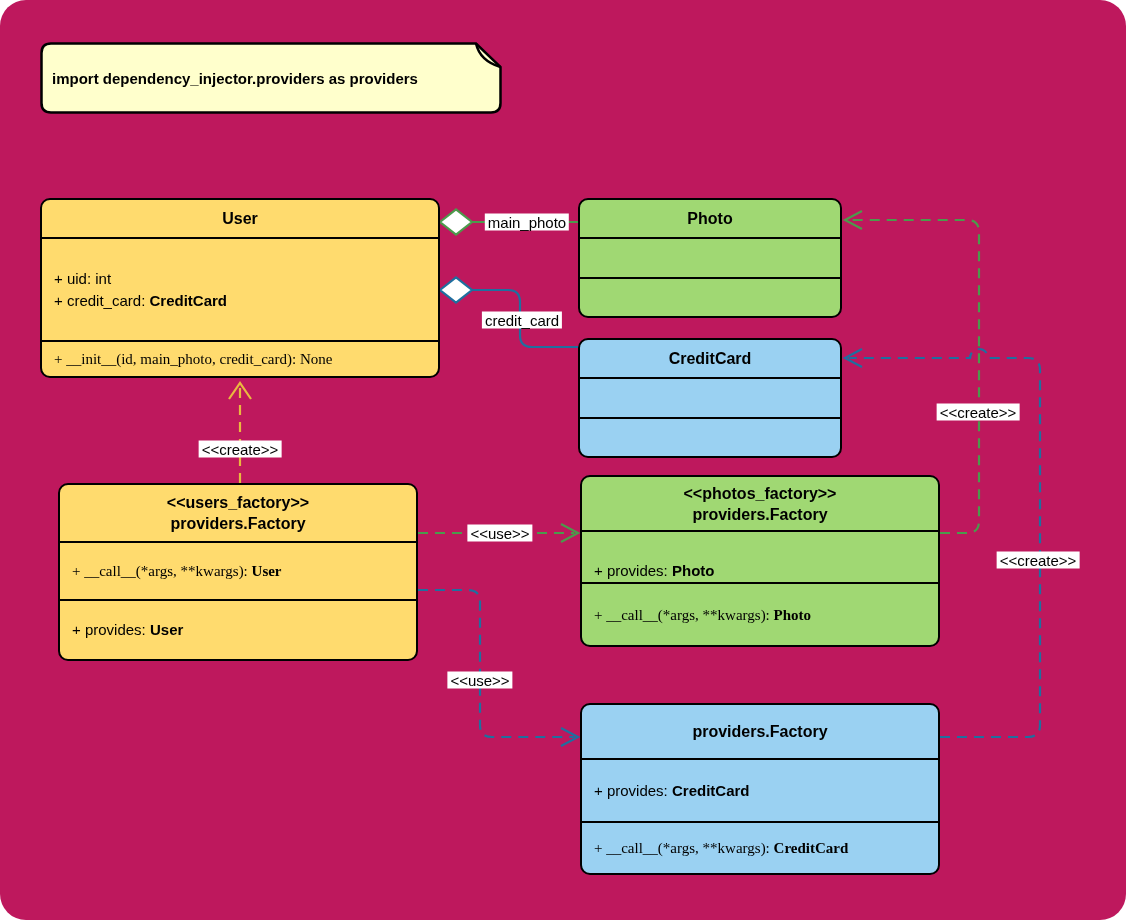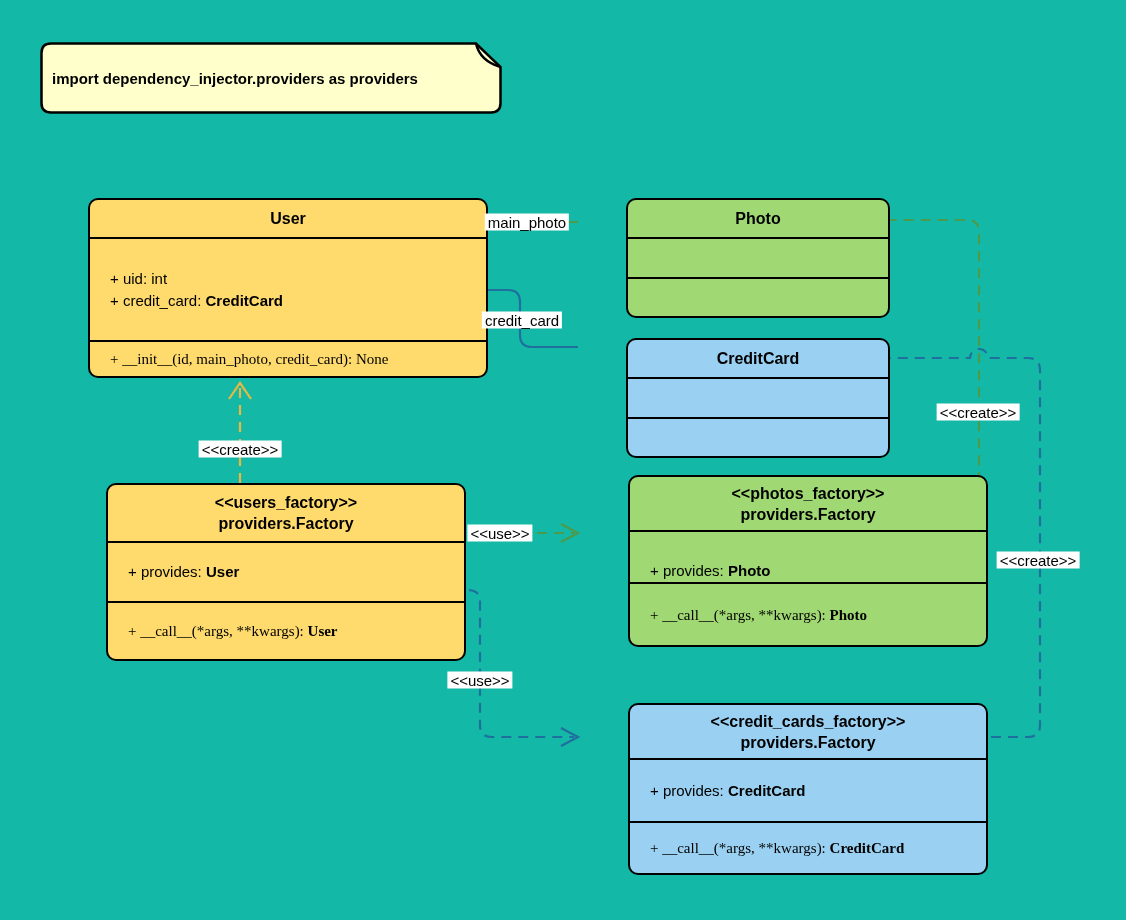--- a/index.html
+++ b/index.html
@@ -1,37 +1,38 @@
 <!DOCTYPE html>
 <html style="--class-yellow: #FFDB6E; --class-green: #A0D873; --class-blue: #9AD1F2; --note-yellow: #FFFFCC; --edge-gold: #E9B93F; --edge-green: #4C9A4C; --edge-blue: #1F6F9F;"><head>
 <meta charset="utf-8">
 <style>
   html, body { margin:0; padding:0; background:#ffffff; }
   .canvas {
-    position:relative; width:1126px; height:920px; background:#14b8a6;
+    position:relative; width:1126px; height:920px; background:#be185d;
     font-family:"Liberation Sans", sans-serif; color:#000;
     overflow:hidden;
+    border-radius:26px;
   }
   
   .uml-class {
     position:absolute; box-sizing:border-box;
     border:2px solid #000; border-radius:10px; overflow:hidden;
-    display:flex; flex-direction:column;margin-left:48px;
+    display:flex; flex-direction:column;
   }
   .bg-yellow { background:var(--class-yellow, #FFDB6E); }
   .bg-green  { background:var(--class-green,  #A0D873); }
   .bg-blue   { background:var(--class-blue,   #9AD1F2); }
   .uml-title {
     flex:0 0 auto; display:flex; flex-direction:column; justify-content:center;
     text-align:center; font-weight:bold; font-size:16px; line-height:21px;
   }
   .uml-sec {
     box-sizing:border-box; border-top:2px solid #000;
     display:flex; flex-direction:column; justify-content:center;
-    padding:0 20px; font-size:15px; line-height:22px;
+    padding:0 12px; font-size:15px; line-height:22px;
   }
   .uml-sec .row b { font-weight:bold; }
   .grow { flex:1 1 auto;font-family:Liberation Serif, serif; }
 
   #class-user { left:40px; top:198px; width:400px; height:180px; }
   #class-user .uml-title { height:37px; }
   #class-user .sec-attrs { height:103px; }
 
   #class-photo { left:578px; top:198px; width:264px; height:120px; }
   #class-photo .uml-title { height:37px; }
@@ -135,44 +136,43 @@
     <div class="uml-title">CreditCard</div>
     <div class="uml-sec sec-a"></div>
     <div class="uml-sec grow"></div>
   </div>
 
   <div id="class-users-factory" class="uml-class bg-yellow">
     <div class="uml-title">
       <div>&lt;&lt;users_factory&gt;&gt;</div>
       <div>providers.Factory</div>
     </div>
+    <div class="uml-sec grow">
+      <div class="row"><span>+ __call__(*args, **kwargs): </span><b>User</b></div>
+    </div>
     <div class="uml-sec sec-attrs">
       <div class="row"><span>+ provides: </span><b>User</b></div>
-    </div>
-    <div class="uml-sec grow">
-      <div class="row"><span>+ __call__(*args, **kwargs): </span><b>User</b></div>
     </div>
   </div>
 
   <div id="class-photos-factory" class="uml-class bg-green">
     <div class="uml-title">
       <div>&lt;&lt;photos_factory&gt;&gt;</div>
       <div>providers.Factory</div>
     </div>
     <div class="uml-sec sec-attrs">
       <div class="row"><span>+ provides: </span><b>Photo</b></div>
     </div>
     <div class="uml-sec grow">
       <div class="row"><span>+ __call__(*args, **kwargs): </span><b>Photo</b></div>
     </div>
   </div>
 
   <div id="class-credit-cards-factory" class="uml-class bg-blue">
     <div class="uml-title">
-      <div>&lt;&lt;credit_cards_factory&gt;&gt;</div>
       <div>providers.Factory</div>
     </div>
     <div class="uml-sec sec-attrs">
       <div class="row"><span>+ provides: </span><b>CreditCard</b></div>
     </div>
     <div class="uml-sec grow">
       <div class="row"><span>+ __call__(*args, **kwargs): </span><b>CreditCard</b></div>
     </div>
   </div>
 

